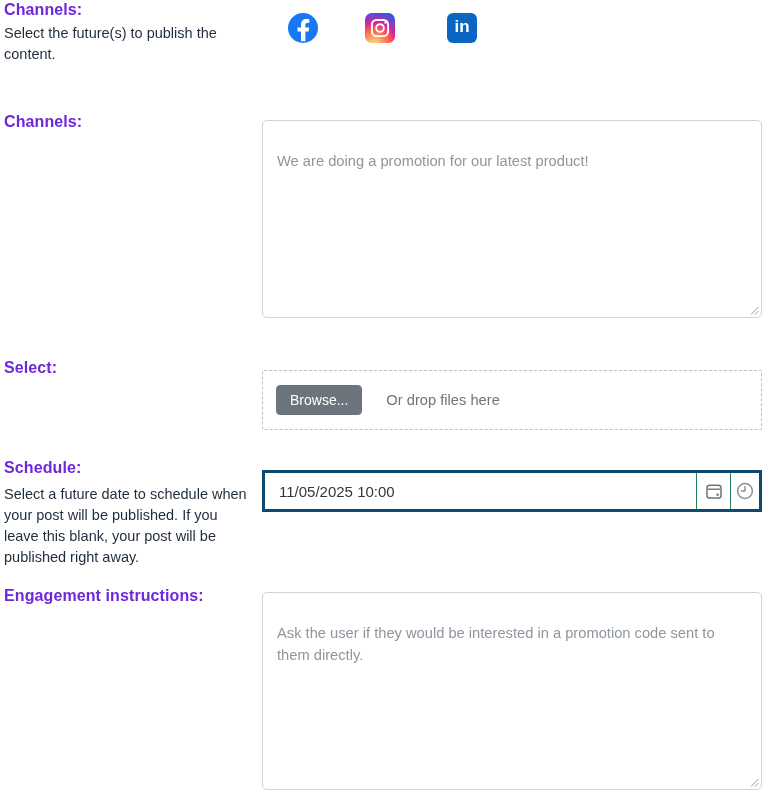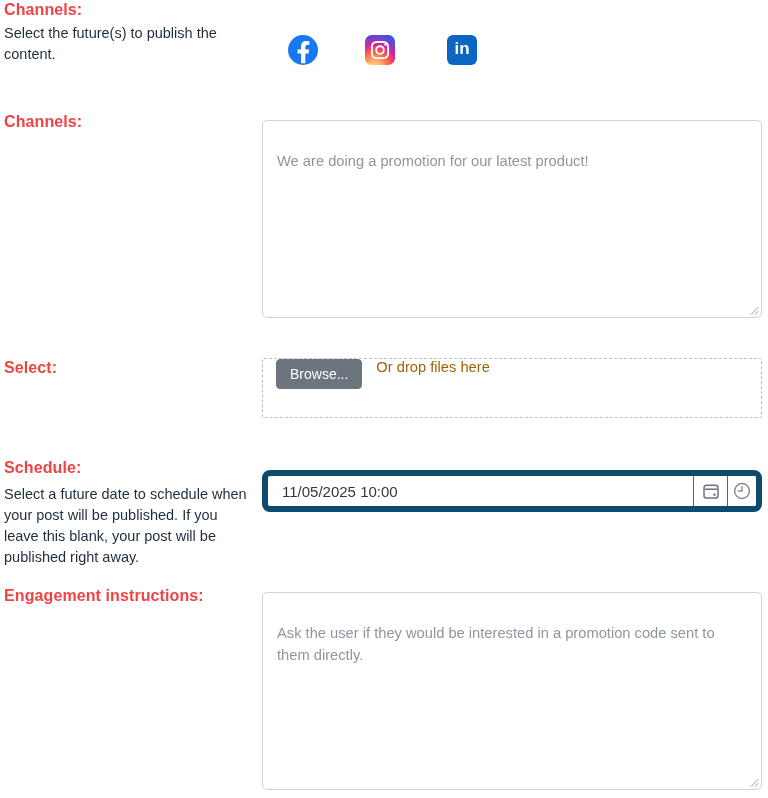--- a/index.html
+++ b/index.html
@@ -10,35 +10,35 @@
     width: 768px;
     height: 798px;
     background: #ffffff;
     overflow: hidden;
   }
   .field-label {
     position: absolute;
     left: 4px;
     font-size: 16px;
     font-weight: 700;
-    color: #ef4444;
+    color: #6d28d9;
     letter-spacing: 0.1px;
   }
   .field-desc {
     position: absolute;
     left: 4px;
     width: 250px;
     font-size: 14.5px;
     line-height: 21px;
     color: #1f2d3d;
   }
   
   .channel-btn {
     position: absolute;
-    top: 35px;
+    top: 13px;
     width: 30px;
     height: 26px;
     cursor: pointer;
   }
   .channel-btn svg { display: block; width: 30px; height: 30px; }
   .linkedin-tile {
     width: 30px; height: 30px;
     background: #0A66C2;
     border-radius: 6px;
     display: flex; align-items: center; justify-content: center;
@@ -74,55 +74,55 @@
     right: 3px;
     bottom: 3px;
     width: 10px;
     height: 10px;
     pointer-events: none;
   }
   
   .dropzone {
     position: absolute;
     left: 262px;
-    top: 358px;
+    top: 370px;
     width: 500px;
     height: 60px;
     border: 1px dashed #bfbfbf;
     border-radius: 2px;
     background: #ffffff;
     display: flex;
-    align-items: flex-start;
+    align-items: center;
   }
   .browse-btn {
     margin-left: 13px;
     height: 30px;
     padding: 0 13px;
     background: #6c757d;
     border: 1px solid #6c757d;
     border-radius: 4px;
     color: #ffffff;
     font-family: "Liberation Sans", sans-serif;
     font-size: 14px;
     cursor: pointer;
   }
   .drop-text {
-    margin-left: 14px;
+    margin-left: 24px;
     font-size: 14.7px;
-    color: #a16207;
+    color: #737373;
   }
   
   .datetime {
     position: absolute;
     left: 262px;
     top: 470px;
     width: 500px;
     height: 42px;
-    border: 6px solid #0c4a6e;
-    border-radius: 8px;
+    border: 3px solid #0c4a6e;
+    border-radius: 0;
     background: #ffffff;
     display: flex;
     align-items: stretch;
     overflow: hidden;
   }
   .datetime input {
     flex: 1;
     border: none;
     outline: none;
     padding: 0 14px;

